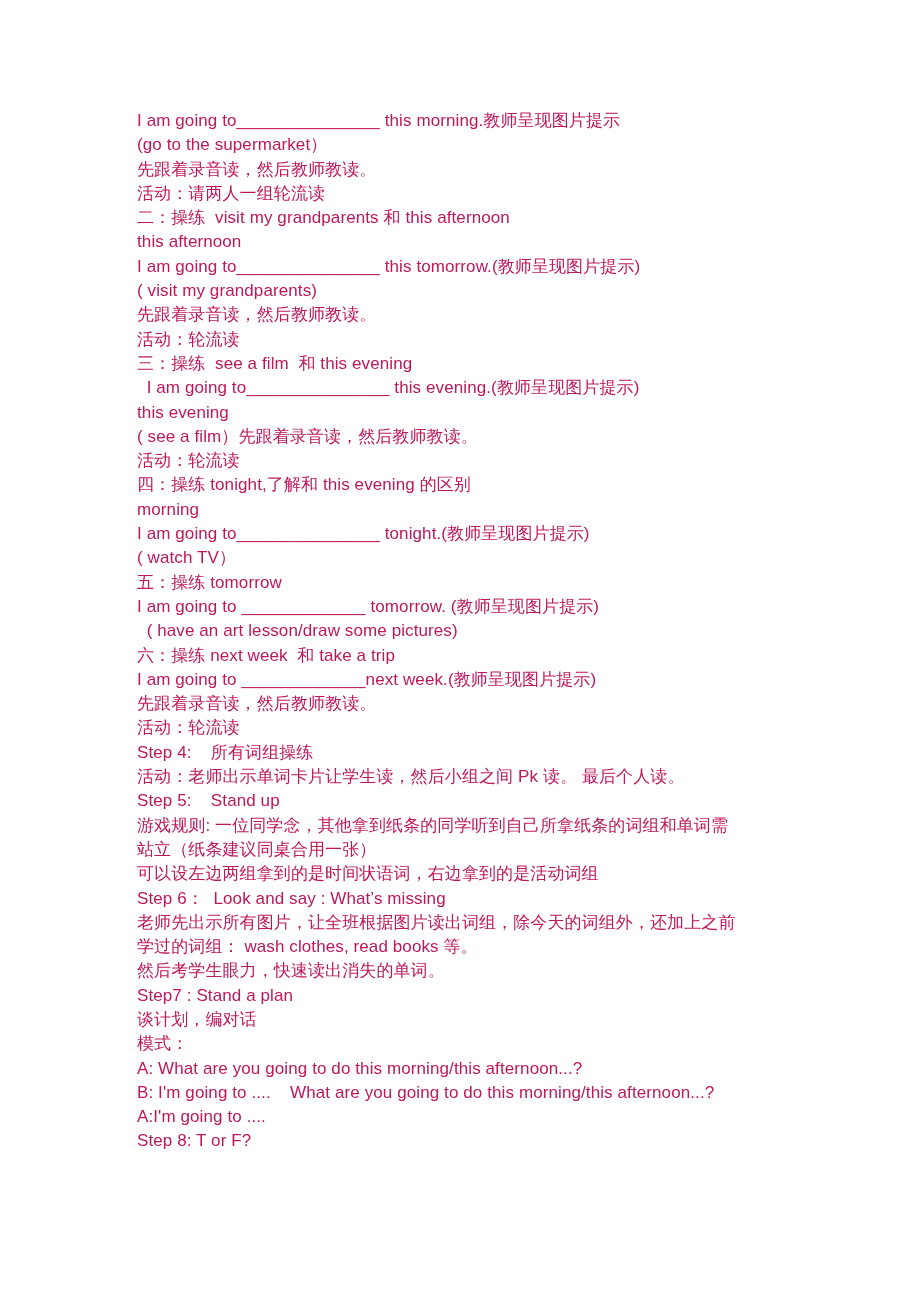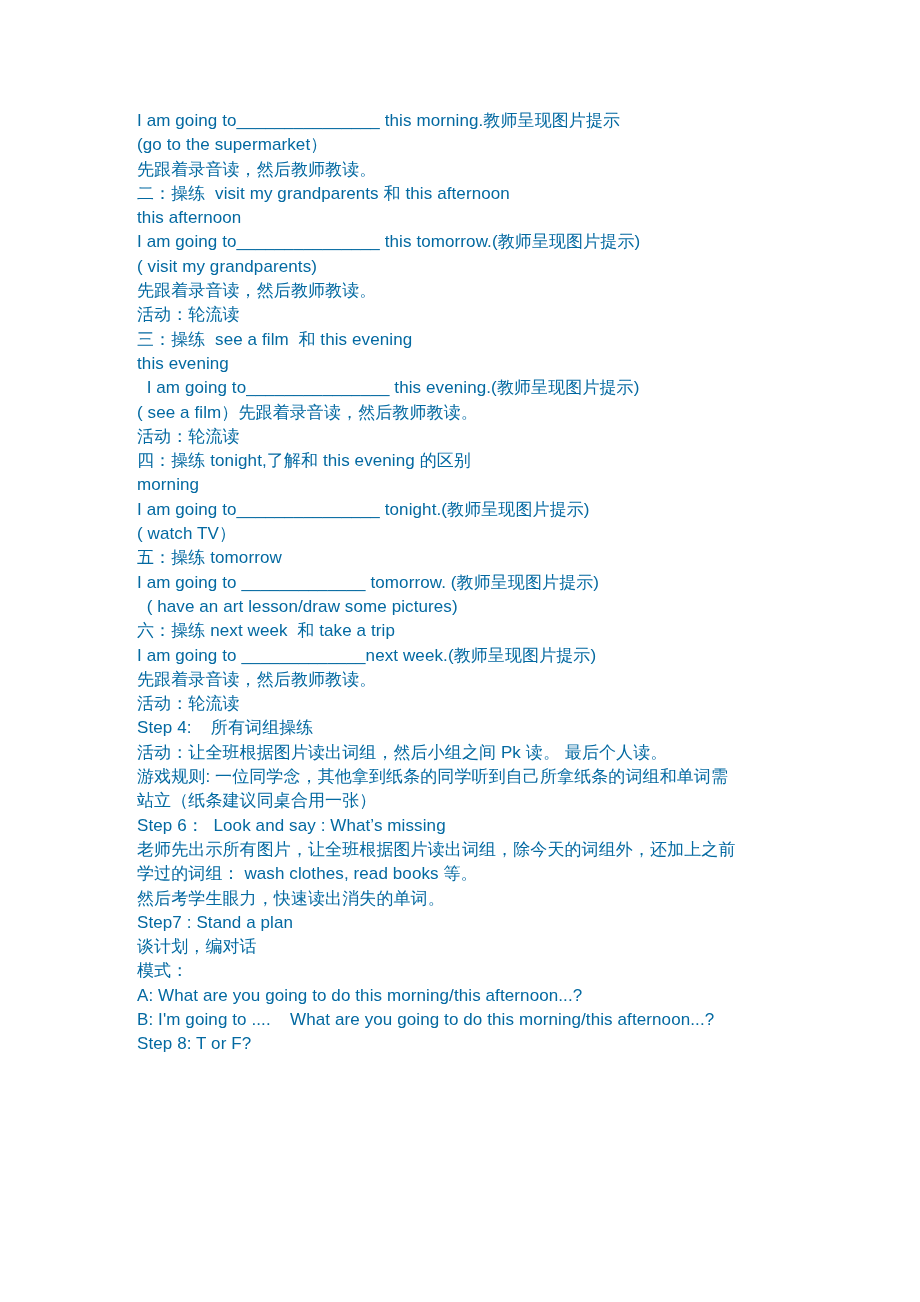--- a/index.html
+++ b/index.html
@@ -20,67 +20,71 @@
     top: 0;
     width: 920px;
     height: 1302px;
     background: #ffffff;
   }
   .doc-body {
     position: absolute;
     left: 137px;
     top: 109px;
     width: 740px;
-    color: #0369a1;
+    color: #be185d;
   }
   .ln {
     font-size: 17px;
     line-height: 24.3px;
     white-space: pre;
     letter-spacing: 0.1px;
   }
 </style>
 </head>
 <body>
 
 <div class="doc-page">
   <div class="doc-body">
     <div class="ln">I am going to_______________ this morning.教师呈现图片提示</div>
     <div class="ln">(go to the supermarket）</div>
     <div class="ln">先跟着录音读，然后教师教读。</div>
+    <div class="ln">活动：请两人一组轮流读</div>
     <div class="ln">二：操练  visit my grandparents 和 this afternoon</div>
     <div class="ln">this afternoon</div>
     <div class="ln">I am going to_______________ this tomorrow.(教师呈现图片提示)</div>
     <div class="ln">( visit my grandparents)</div>
     <div class="ln">先跟着录音读，然后教师教读。</div>
     <div class="ln">活动：轮流读</div>
     <div class="ln">三：操练  see a film  和 this evening</div>
+    <div class="ln">  I am going to_______________ this evening.(教师呈现图片提示)</div>
     <div class="ln">this evening</div>
-    <div class="ln">  I am going to_______________ this evening.(教师呈现图片提示)</div>
     <div class="ln">( see a film）先跟着录音读，然后教师教读。</div>
     <div class="ln">活动：轮流读</div>
     <div class="ln">四：操练 tonight,了解和 this evening 的区别</div>
     <div class="ln">morning</div>
     <div class="ln">I am going to_______________ tonight.(教师呈现图片提示)</div>
     <div class="ln">( watch TV）</div>
     <div class="ln">五：操练 tomorrow</div>
     <div class="ln">I am going to _____________ tomorrow. (教师呈现图片提示)</div>
     <div class="ln">  ( have an art lesson/draw some pictures)</div>
     <div class="ln">六：操练 next week  和 take a trip</div>
     <div class="ln">I am going to _____________next week.(教师呈现图片提示)</div>
     <div class="ln">先跟着录音读，然后教师教读。</div>
     <div class="ln">活动：轮流读</div>
     <div class="ln">Step 4:    所有词组操练</div>
-    <div class="ln">活动：让全班根据图片读出词组，然后小组之间 Pk 读。 最后个人读。</div>
+    <div class="ln">活动：老师出示单词卡片让学生读，然后小组之间 Pk 读。 最后个人读。</div>
+    <div class="ln">Step 5:    Stand up</div>
     <div class="ln">游戏规则: 一位同学念，其他拿到纸条的同学听到自己所拿纸条的词组和单词需</div>
     <div class="ln">站立（纸条建议同桌合用一张）</div>
+    <div class="ln">可以设左边两组拿到的是时间状语词，右边拿到的是活动词组</div>
     <div class="ln">Step 6：  Look and say : What’s missing</div>
     <div class="ln">老师先出示所有图片，让全班根据图片读出词组，除今天的词组外，还加上之前</div>
     <div class="ln">学过的词组： wash clothes, read books 等。</div>
     <div class="ln">然后考学生眼力，快速读出消失的单词。</div>
     <div class="ln">Step7 : Stand a plan</div>
     <div class="ln">谈计划，编对话</div>
     <div class="ln">模式：</div>
     <div class="ln">A: What are you going to do this morning/this afternoon...?</div>
     <div class="ln">B: I'm going to ....    What are you going to do this morning/this afternoon...?</div>
+    <div class="ln">A:I'm going to ....</div>
     <div class="ln">Step 8: T or F?</div>
   </div>
 </div>
 
 </body></html>

